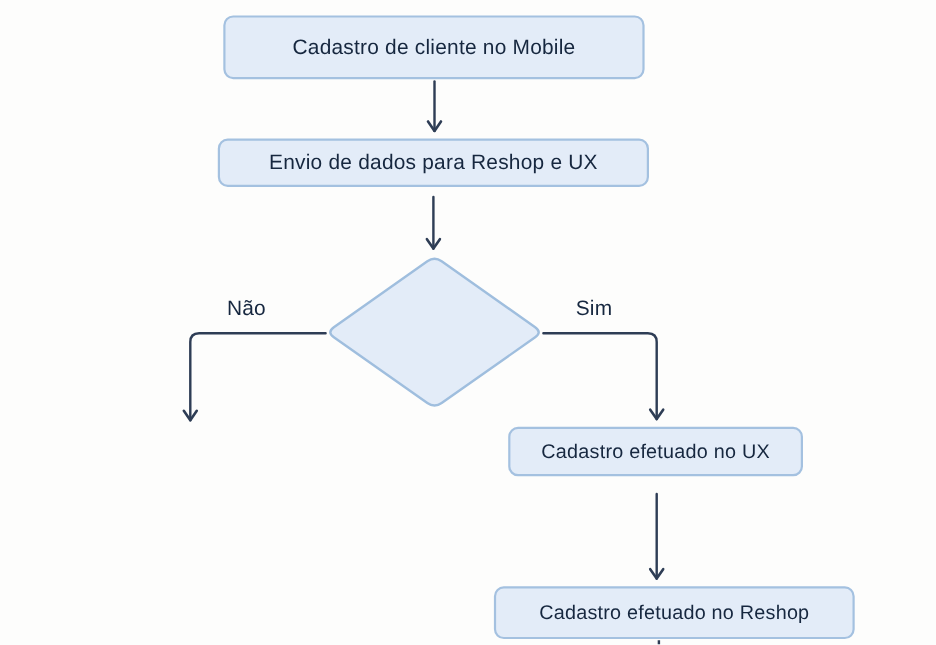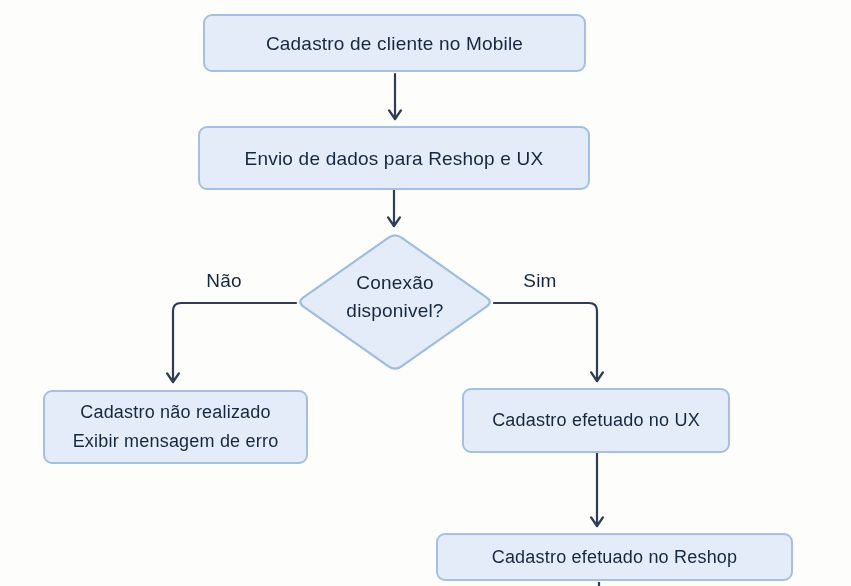--- a/index.html
+++ b/index.html
@@ -62,24 +62,24 @@
     color: #16273f;
     font-size: 19px;
     font-weight: 400;
     letter-spacing: 0.2px;
     line-height: 24px;
   }
   #label-nao { left: 184px; top: 269px; }
   #label-sim { left: 500px; top: 269px; }
 
   #node-start  { left: 203px; top: 14px;  width: 383px; height: 58px; }
-  #node-send   { left: 198px; top: 126px; width: 392px; height: 64px; }
+  #node-send   { left: 198px; top: 126px; width: 392px; height: 44px; }
   #node-error  { left: 43px;  top: 390px; width: 265px; height: 74px; }
-  #node-ux     { left: 462px; top: 388px; width: 268px; height: 65px; align-items: center; }
-  #node-reshop { left: 436px; top: 533px; width: 357px; height: 48px; }
+  #node-ux     { left: 462px; top: 388px; width: 268px; height: 45px; align-items: center; }
+  #node-reshop { left: 449px; top: 533px; width: 328px; height: 48px; }
 </style>
 </head>
 <body>
 
 <div class="canvas">
 
   <svg class="connectors" viewBox="0 0 851 586" xmlns="http://www.w3.org/2000/svg">
     <defs>
       <marker id="ah" viewBox="0 0 14 14" refX="11" refY="7" markerWidth="15" markerHeight="15" orient="auto" markerUnits="userSpaceOnUse">
         <path d="M3 1.5 L11 7 L3 12.5" fill="none" stroke="#2e3d55" stroke-width="2.2" stroke-linecap="round" stroke-linejoin="round"></path>
@@ -98,32 +98,24 @@
   </svg>
 
   <div class="node" id="node-start">
     <span>Cadastro de cliente no Mobile</span>
   </div>
 
   <div class="node" id="node-send">
     <span>Envio de dados para Reshop e UX</span>
   </div>
 
-  <div class="decision-text">
-    <div>Conexão</div>
-    <div>disponivel?</div>
-  </div>
 
   <div class="edge-label" id="label-nao">Não</div>
   <div class="edge-label" id="label-sim">Sim</div>
 
-  <div class="node small" id="node-error">
-    <div>Cadastro não realizado</div>
-    <div>Exibir mensagem de erro</div>
-  </div>
 
   <div class="node small" id="node-ux">
     <span>Cadastro efetuado no UX</span>
   </div>
 
   <div class="node small" id="node-reshop">
     <span>Cadastro efetuado no Reshop</span>
   </div>
 
 </div>

